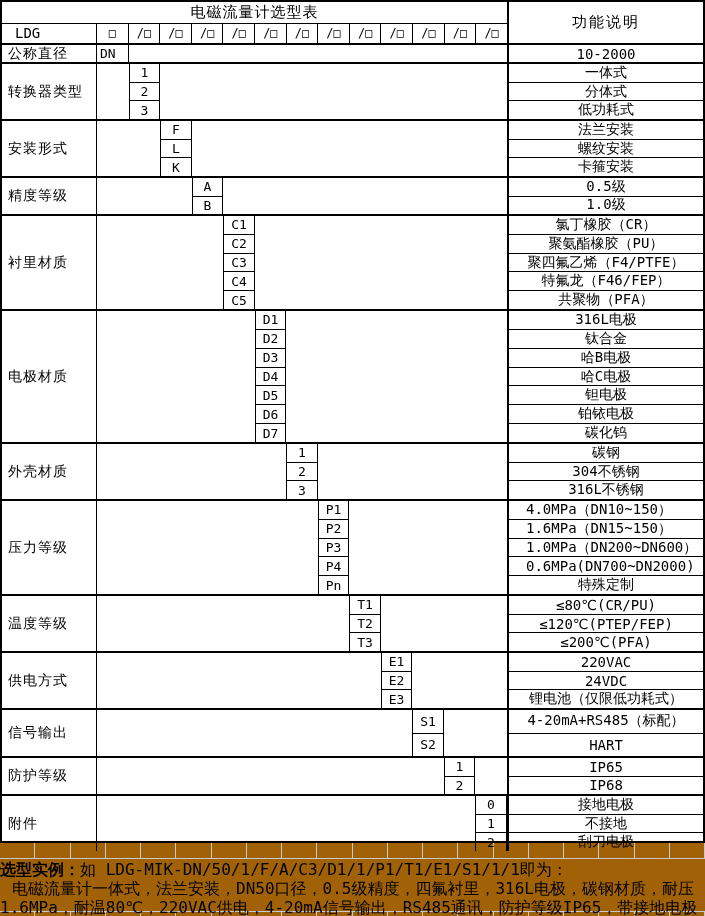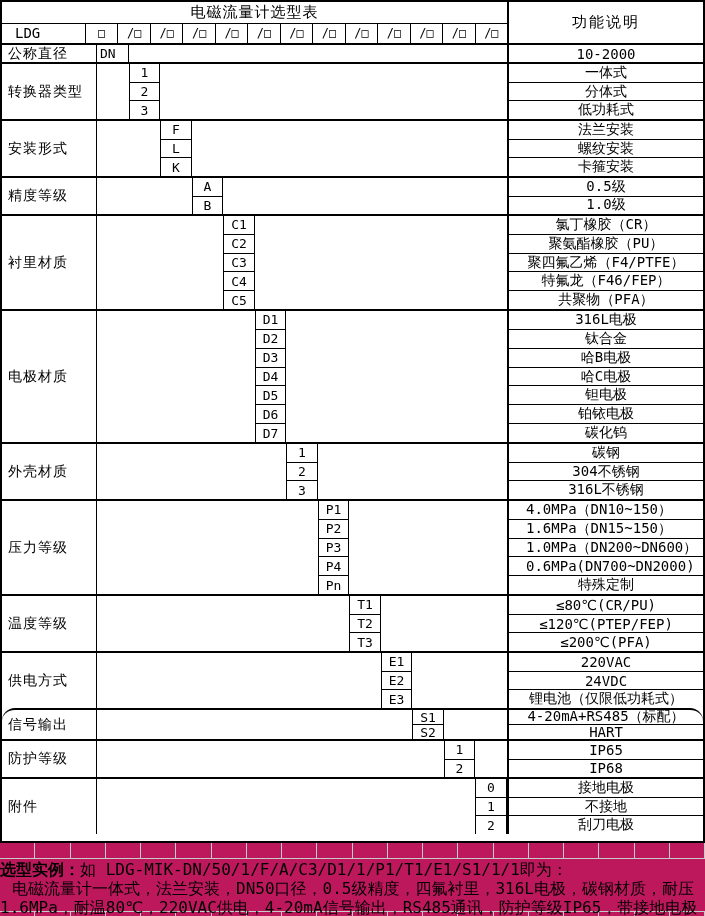--- a/index.html
+++ b/index.html
@@ -2,32 +2,32 @@
 <html><head>
 <meta charset="utf-8">
 <style>
   * { box-sizing: border-box; margin: 0; padding: 0; }
   html,body { background:#fff; }
   body {
     width:705px; height:916px;
     font-family:"DejaVu Sans Mono","DejaVu Sans","Liberation Sans",sans-serif;
     color:#000;
   }
-  .page { position:relative; width:705px; height:916px; overflow:hidden; background:#be185d; }
+  .page { position:relative; width:705px; height:916px; overflow:hidden; background:#a16207; }
 
   
   .tbl { width:705px; height:843px; border:2px solid #000; background:#fff; }
   .head-row { display:flex; height:41px; }
   .head-left { width:507px; border-right:2px solid #000; }
   .title {
     height:22px; border-bottom:1px solid #000;
     text-align:center; font-size:15px; line-height:21px; letter-spacing:1px;
   }
   .ldg-row { display:flex; height:19px; }
-  .ldg-label { width:84px; border-right:1px solid #000; font-size:14px; line-height:18px; padding-left:13px; }
+  .ldg-label { width:95px; border-right:1px solid #000; font-size:14px; line-height:18px; padding-left:13px; }
   .ldg-boxes { flex:1; display:flex; }
   .ldg-box { flex:1 1 0; border-right:1px solid #000; text-align:center; font-size:12px; line-height:18px; overflow:hidden; }
   .ldg-box:last-child { border-right:none; }
   .head-right { flex:1; display:flex; align-items:center; justify-content:center; font-size:15px; letter-spacing:2px; }
 
   .section { display:flex; border-top:2px solid #000; }
   .sec-label { width:95px; border-right:1px solid #000; display:flex; align-items:center; padding-left:6px; font-size:14px; letter-spacing:1px; }
   .sec-body { width:412px; border-right:2px solid #000; position:relative; }
   .codes { position:absolute; top:0; bottom:0; border-left:1px solid #000; border-right:1px solid #000; display:flex; flex-direction:column; }
   .codes.no-left { border-left:none; }
@@ -242,21 +242,21 @@
               <div class="code-cell">E2</div>
               <div class="code-cell">E3</div>
             </div>
           </div>
           <div class="right-col">
             <div class="desc-cell">220VAC</div>
             <div class="desc-cell">24VDC</div>
             <div class="desc-cell">锂电池（仅限低功耗式）</div>
           </div>
         </div>
-        <div class="section" style="height: 31px; border-radius: 13px;">
+        <div class="section" style="height: 48px;">
           <div class="sec-label">信号输出</div>
           <div class="sec-body">
             <div class="codes" style="left: 315px; width: 32px;">
               <div class="code-cell">S1</div>
               <div class="code-cell">S2</div>
             </div>
           </div>
           <div class="right-col">
             <div class="desc-cell">4-20mA+RS485（标配）</div>
             <div class="desc-cell">HART</div>

